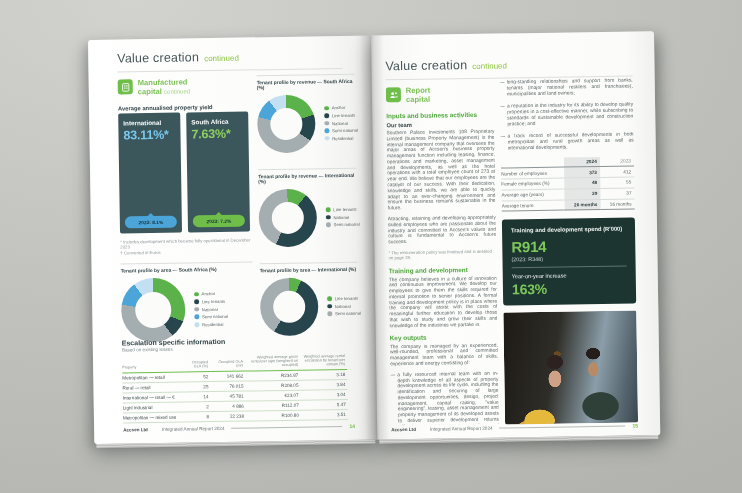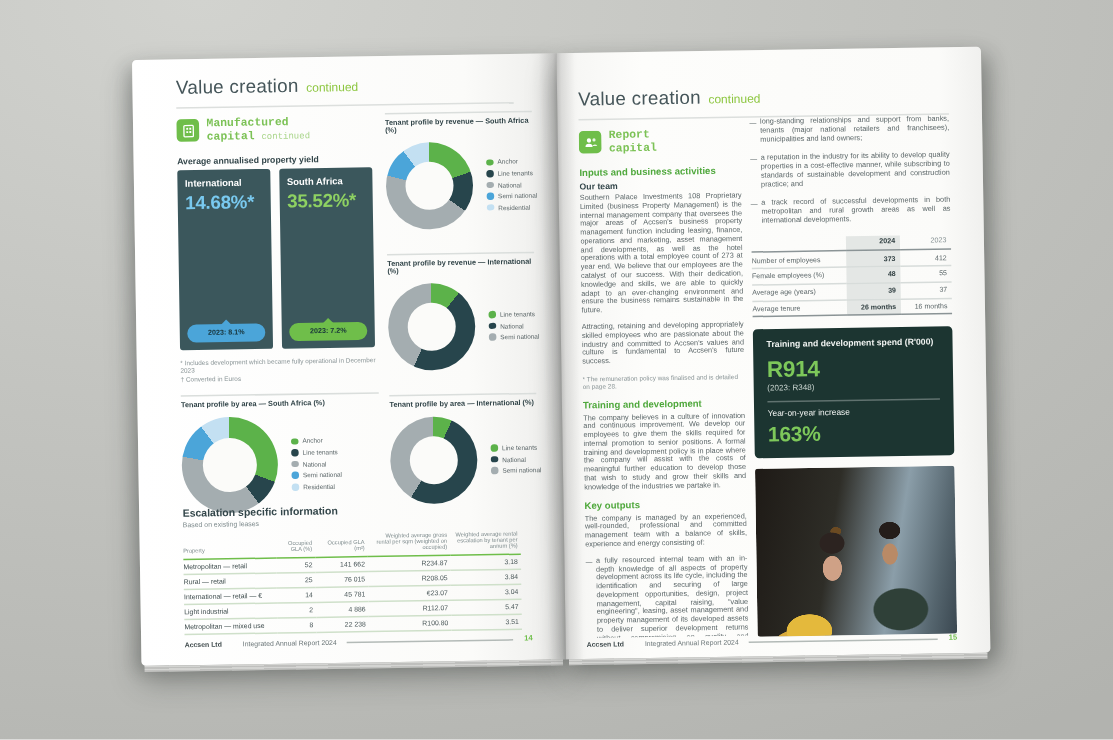--- a/index.html
+++ b/index.html
@@ -23,21 +23,21 @@
     background:linear-gradient(to right,rgba(0,0,0,0) 0%,rgba(0,0,0,.10) 40%,rgba(0,0,0,.17) 50%,rgba(0,0,0,.08) 62%,rgba(0,0,0,0) 100%);}
 
   
   .pg-header{position:absolute;display:flex;align-items:baseline;gap:5px;}
   .pg-title{font-size:12.5px;color:#46565a;letter-spacing:.2px;}
   .pg-cont{font-size:8px;color:#8cc63f;}
   .hdr-rule{position:absolute;border-top:1px solid #dcdfdd;}
   .sec-badge{display:flex;gap:5px;align-items:flex-start;}
   .sec-icon{width:15px;height:15px;border-radius:3px;background:#6fbe4a;display:flex;
     align-items:center;justify-content:center;flex:0 0 15px;}
-  .sec-name{font-size:7.6px;font-weight:bold;color:#7cc256;line-height:1.12;font-family:Liberation Mono, monospace;}
+  .sec-name{font-size:7.6px;font-weight:bold;color:#7cc256;line-height:1.12;}
   .sec-name .cont{font-weight:normal;font-size:6px;color:#a9d58a;}
   .h-green{font-size:6.4px;font-weight:bold;color:#4fa83c;margin:0 0 3px 0;}
   .h-dark{font-size:5.8px;font-weight:bold;color:#33464a;margin:0 0 2px 0;}
   .body-txt{font-size:4.9px;line-height:1.18;color:#5b6668;text-align:justify;margin:0 0 5px 0;}
   .foot-note{font-size:4.3px;line-height:1.25;color:#8a9597;margin:0;}
   .dash-row{position:relative;padding-left:7px;font-size:4.9px;line-height:1.18;color:#5b6668;
     text-align:justify;margin-bottom:3.5px;}
   .dash-row::before{content:"\2014";position:absolute;left:0;top:0;font-size:4.6px;color:#5b6668;}
 
   
@@ -145,26 +145,26 @@
           <span>capital</span>
           <span class="cont">continued</span>
         </span>
       </div>
 
       <p class="h-dark">Average annualised property yield</p>
 
       <div class="cards">
         <div class="ycard">
           <div class="region">International</div>
-          <div class="val val-blue">14.68%*</div>
+          <div class="val val-blue">83.11%*</div>
           <div class="pill pill-blue">2023: 8.1%</div>
         </div>
         <div class="ycard">
           <div class="region">South Africa</div>
-          <div class="val val-green">35.52%*</div>
+          <div class="val val-green">7.63%*</div>
           <div class="pill pill-green">2023: 7.2%</div>
         </div>
       </div>
 
       <p class="foot-note">* Includes development which became fully operational in December 2023</p>
       <p class="foot-note" style="margin-bottom:8px;">† Converted in Euros</p>
 
       <div class="chart-block">
         <div class="chart-divider"></div>
         <p class="chart-title">Tenant profile by area — South Africa (%)</p>

